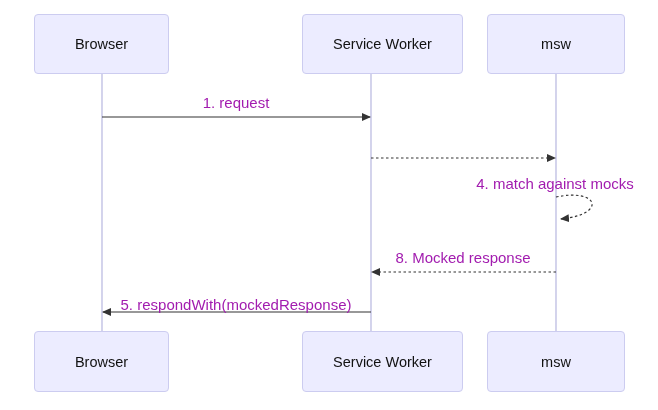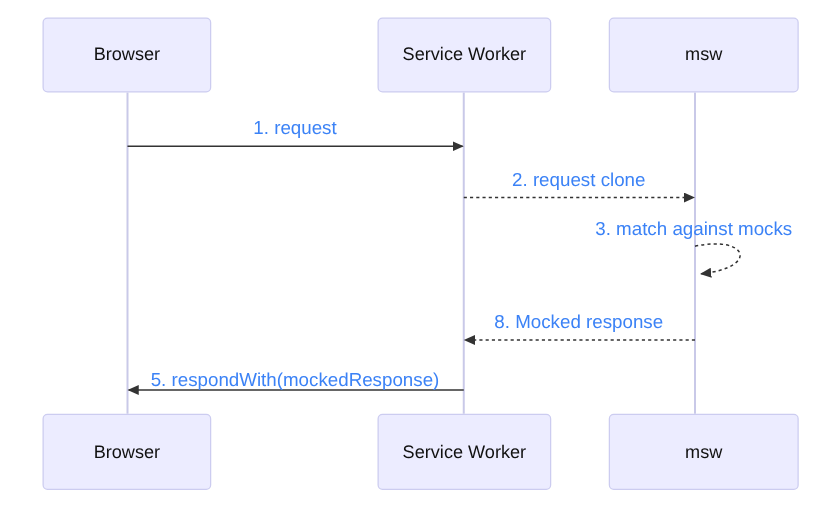--- a/index.html
+++ b/index.html
@@ -45,29 +45,29 @@
     background: #ececff;
     border: 1px solid #ccccf0;
     border-radius: 4px;
     font-size: 14.5px;
     color: #111111;
     box-sizing: border-box;
   }
   .actor-top { top: 14px; height: 60px; }
   .actor-bottom { top: 331px; height: 61px; }
   .box-browser { left: 34px; width: 135px; }
-  .box-sw { left: 302px; width: 139px; }
-  .box-msw { left: 487px; width: 152px; }
+  .box-sw { left: 302px; width: 161px; }
+  .box-msw { left: 487px; width: 138px; }
   .msg-label {
     position: absolute;
     transform: translateX(-50%);
     white-space: nowrap;
     font-size: 15px;
     line-height: 16px;
-    color: #3b82f6;
+    color: #a21caf;
   }
   .lbl-1 { left: 236px; top: 95px; }
   .lbl-2 { left: 463px; top: 137px; }
   .lbl-3 { left: 555px; top: 176px; }
   .lbl-4 { left: 463px; top: 250px; }
   .lbl-5 { left: 236px; top: 297px; }
 </style>
 </head>
 <body>
 
@@ -95,22 +95,21 @@
     <span>Browser</span>
   </div>
   <div class="actor-box actor-top box-sw">
     <span>Service Worker</span>
   </div>
   <div class="actor-box actor-top box-msw">
     <span>msw</span>
   </div>
 
   <div class="msg-label lbl-1">1. request</div>
-  <div class="msg-label lbl-2">2. request clone</div>
-  <div class="msg-label lbl-3">3. match against mocks</div>
+  <div class="msg-label lbl-3">4. match against mocks</div>
   <div class="msg-label lbl-4">8. Mocked response</div>
   <div class="msg-label lbl-5">5. respondWith(mockedResponse)</div>
 
   <div class="actor-box actor-bottom box-browser">
     <span>Browser</span>
   </div>
   <div class="actor-box actor-bottom box-sw">
     <span>Service Worker</span>
   </div>
   <div class="actor-box actor-bottom box-msw">

